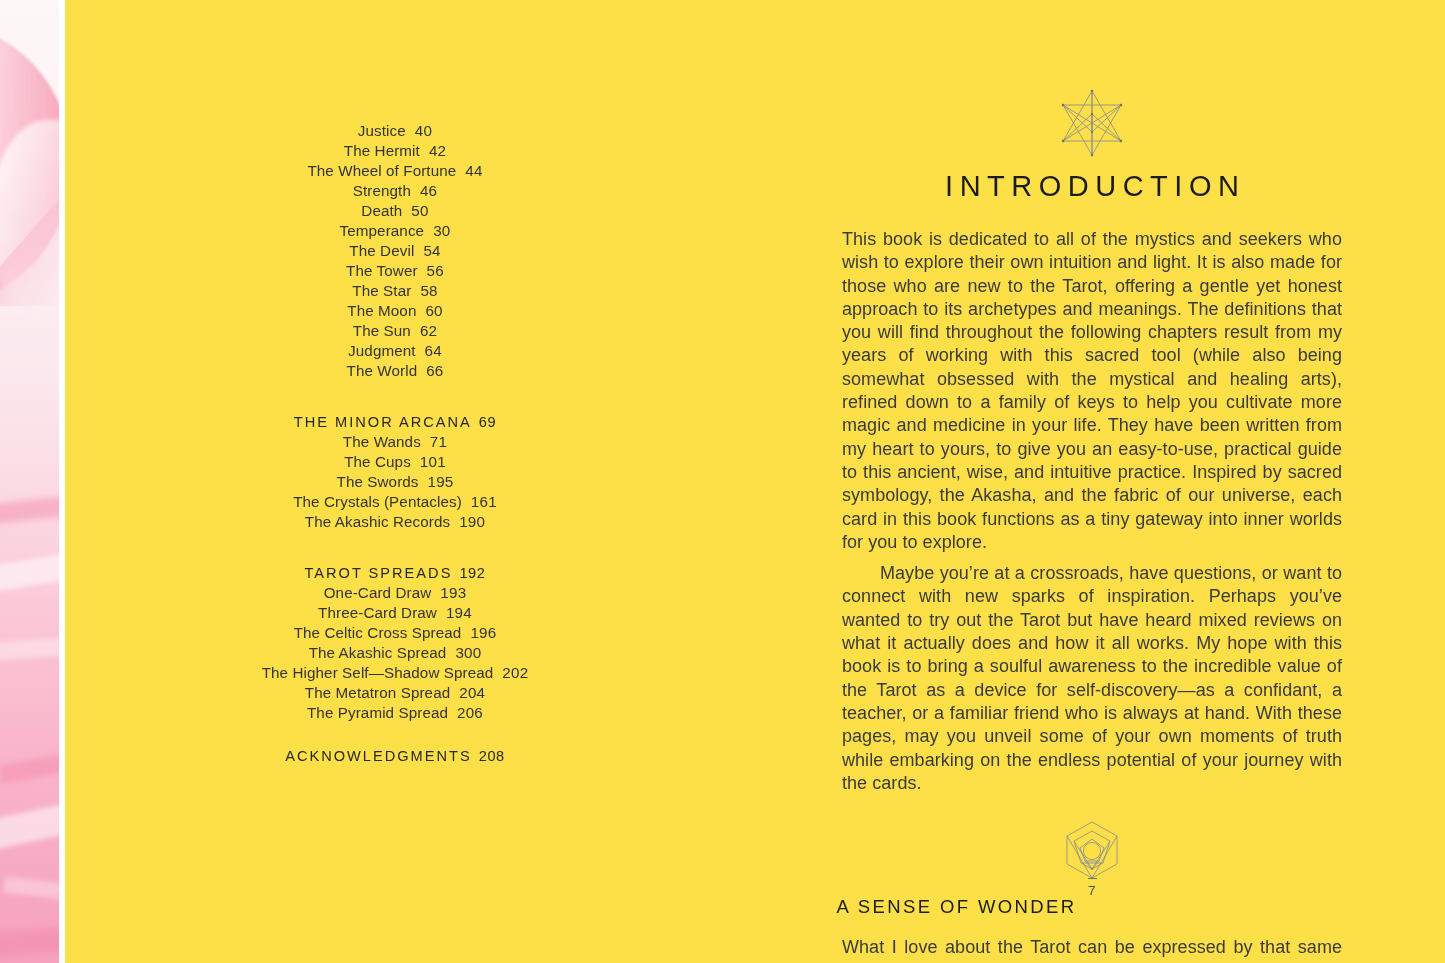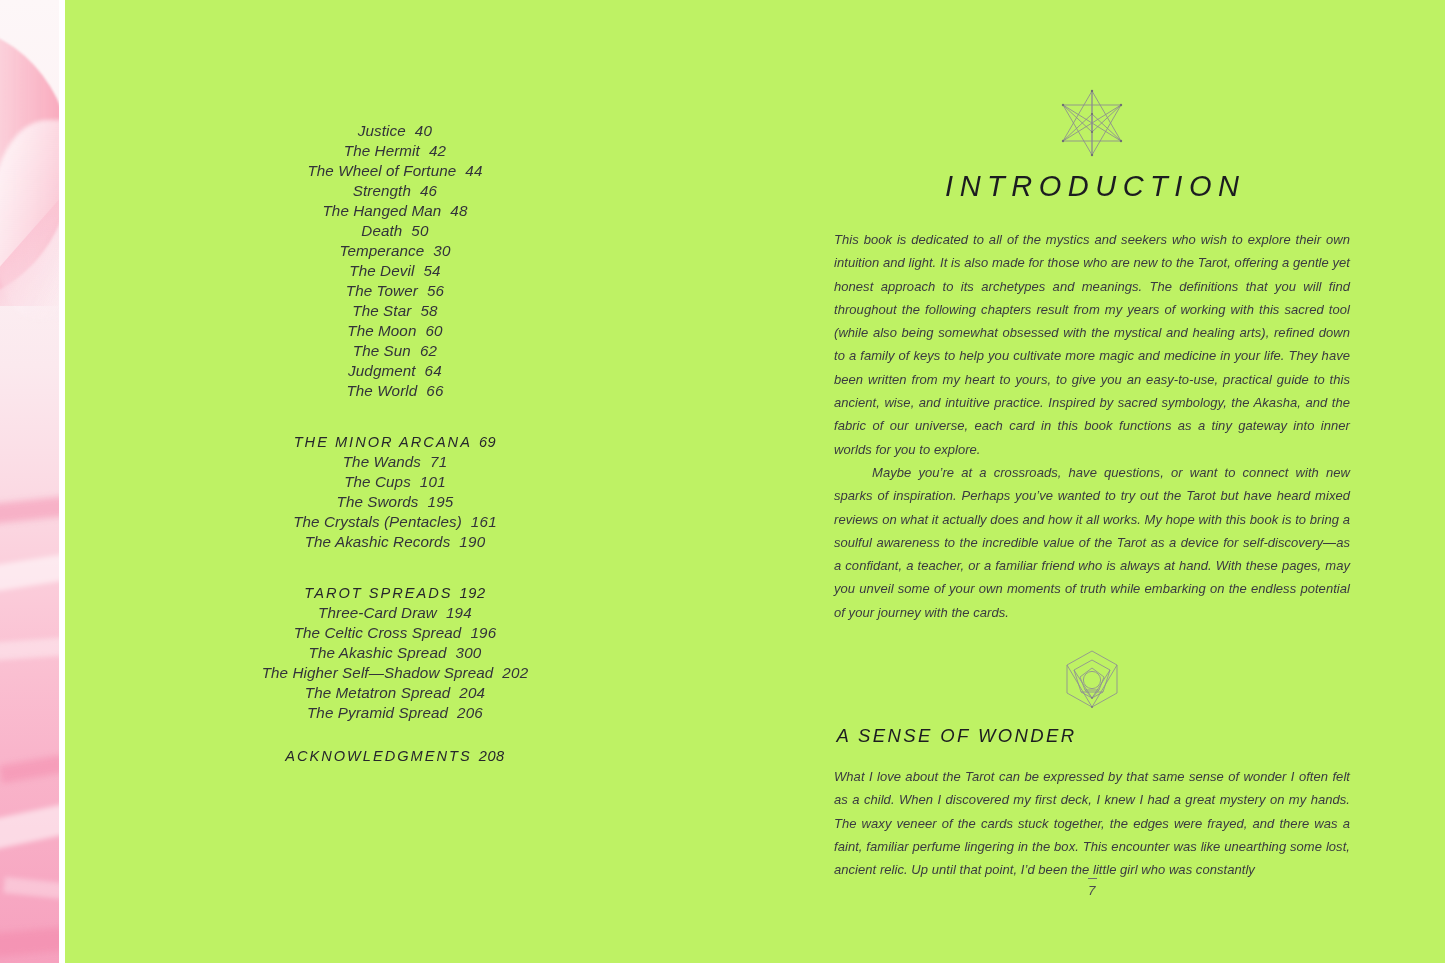--- a/index.html
+++ b/index.html
@@ -12,22 +12,21 @@
     height: 963px;
     overflow: hidden;
     font-family: "Liberation Sans", sans-serif;
     -webkit-font-smoothing: antialiased;
   }
 
   #spread {
     position: relative;
     width: 1445px;
     height: 963px;
-    background: #bef264;
-    font-style: italic;
+    background: #fde047;
   }
 
   
   .marble-edge {
     position: absolute;
     left: 0;
     top: 0;
     width: 59px;
     height: 963px;
     overflow: hidden;
@@ -177,23 +176,23 @@
     margin: 13px 0 0 0;
     font-size: 18.5px;
     font-weight: 400;
     letter-spacing: 2.4px;
     color: #1c1c20;
     font-family: "Liberation Sans", sans-serif;
     text-indent: 2.4px;
   }
 
   p.body {
-    margin: 0;
+    margin: 8px;
     text-align: justify;
-    font-size: 13px;
+    font-size: 18px;
     line-height: 23.3px;
     color: #3a3a40;
     font-family: "Liberation Sans", sans-serif;
     letter-spacing: 0.05px;
     hyphens: none;
   }
   p.body.first { margin-top: 25px; }
   p.body.indent { text-indent: 38px; }
   p.body.after-heading { margin-top: 18px; }
 
@@ -237,21 +236,20 @@
   </div>
   <div class="gutter"></div>
 
   <div class="page page-left">
     <div class="toc" id="toc-root">
         <div class="toc-group">
           <div class="toc-entry"><span>Justice</span><span class="pg">40</span></div>
           <div class="toc-entry"><span>The Hermit</span><span class="pg">42</span></div>
           <div class="toc-entry"><span>The Wheel of Fortune</span><span class="pg">44</span></div>
           <div class="toc-entry"><span>Strength</span><span class="pg">46</span></div>
-          <div class="toc-entry"><span>The Hanged Man</span><span class="pg">48</span></div>
           <div class="toc-entry"><span>Death</span><span class="pg">50</span></div>
           <div class="toc-entry"><span>Temperance</span><span class="pg">30</span></div>
           <div class="toc-entry"><span>The Devil</span><span class="pg">54</span></div>
           <div class="toc-entry"><span>The Tower</span><span class="pg">56</span></div>
           <div class="toc-entry"><span>The Star</span><span class="pg">58</span></div>
           <div class="toc-entry"><span>The Moon</span><span class="pg">60</span></div>
           <div class="toc-entry"><span>The Sun</span><span class="pg">62</span></div>
           <div class="toc-entry"><span>Judgment</span><span class="pg">64</span></div>
           <div class="toc-entry"><span>The World</span><span class="pg">66</span></div>
         </div>
@@ -260,20 +258,21 @@
           <div class="toc-head"><span>THE MINOR ARCANA</span><span class="pg">69</span></div>
           <div class="toc-entry"><span>The Wands</span><span class="pg">71</span></div>
           <div class="toc-entry"><span>The Cups</span><span class="pg">101</span></div>
           <div class="toc-entry"><span>The Swords</span><span class="pg">195</span></div>
           <div class="toc-entry"><span>The Crystals (Pentacles)</span><span class="pg">161</span></div>
           <div class="toc-entry"><span>The Akashic Records</span><span class="pg">190</span></div>
         </div>
         <div class="gap-lg"></div>
         <div class="toc-group">
           <div class="toc-head"><span>TAROT SPREADS</span><span class="pg">192</span></div>
+          <div class="toc-entry"><span>One-Card Draw</span><span class="pg">193</span></div>
           <div class="toc-entry"><span>Three-Card Draw</span><span class="pg">194</span></div>
           <div class="toc-entry"><span>The Celtic Cross Spread</span><span class="pg">196</span></div>
           <div class="toc-entry"><span>The Akashic Spread</span><span class="pg">300</span></div>
           <div class="toc-entry"><span>The Higher Self—Shadow Spread</span><span class="pg">202</span></div>
           <div class="toc-entry"><span>The Metatron Spread</span><span class="pg">204</span></div>
           <div class="toc-entry"><span>The Pyramid Spread</span><span class="pg">206</span></div>
         </div>
         <div class="gap-xl"></div>
         <div class="toc-group">
           <div class="toc-head"><span>ACKNOWLEDGMENTS</span><span class="pg">208</span></div>

